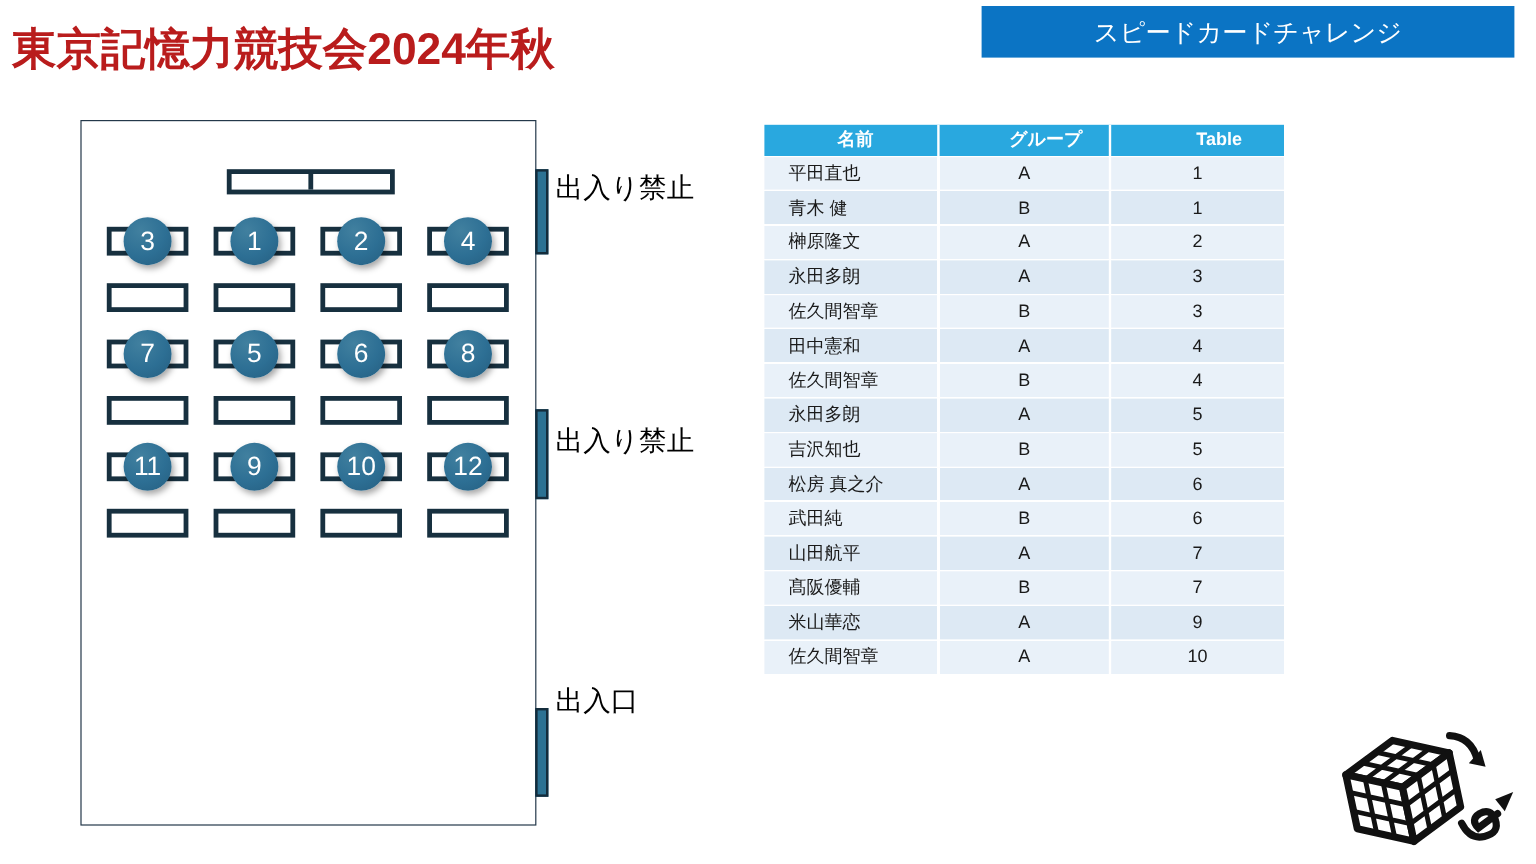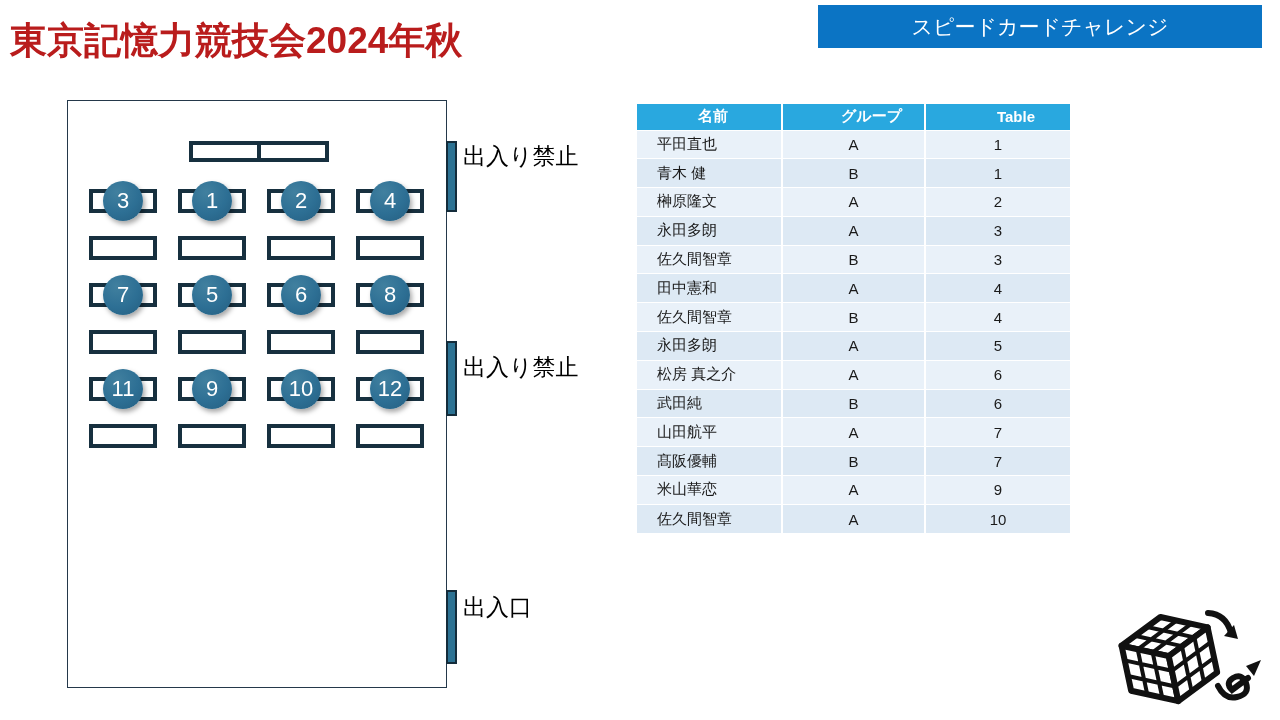--- a/index.html
+++ b/index.html
@@ -61,21 +61,21 @@
     background:var(--door-fill);border:2px solid #142c3b;
   }
   .door-bar.d1{top:40px;height:71px;}
   .door-bar.d2{top:240px;height:75px;}
   .door-bar.d3{top:489px;height:74px;}
   .door-label{
     position:absolute;font-size:23px;color:#000;white-space:nowrap;
   }
   .door-label.l1{left:463px;top:141px;}
   .door-label.l2{left:463px;top:352px;}
-  .door-label.l3{left:463px;top:592px;}
+  .door-label.l3{left:463px;top:569px;}
   
   .roster{
     position:absolute;left:637px;top:104px;width:433px;
     border-collapse:collapse;font-size:15px;table-layout:fixed;
   }
   .roster th{
     background:var(--header-bg);color:#fff;font-weight:bold;
     height:26px;text-align:center;padding-left:36px;
   }
   .roster th.col-name{text-align:center;padding-left:8px;}
@@ -212,20 +212,25 @@
         <td>4</td>
       </tr>
       <tr>
         <td>佐久間智章</td>
         <td>B</td>
         <td>4</td>
       </tr>
       <tr>
         <td>永田多朗</td>
         <td>A</td>
+        <td>5</td>
+      </tr>
+      <tr>
+        <td>吉沢知也</td>
+        <td>B</td>
         <td>5</td>
       </tr>
       <tr>
         <td>松房 真之介</td>
         <td>A</td>
         <td>6</td>
       </tr>
       <tr>
         <td>武田純</td>
         <td>B</td>

